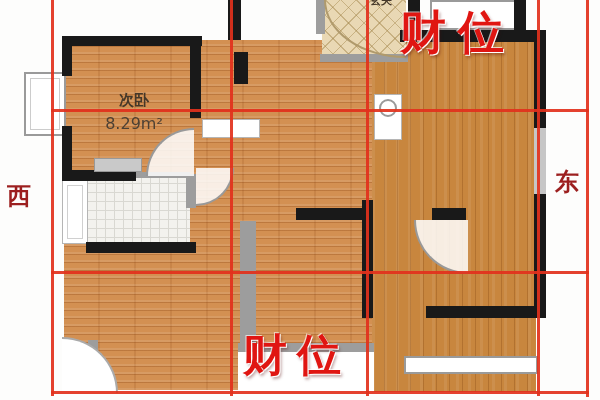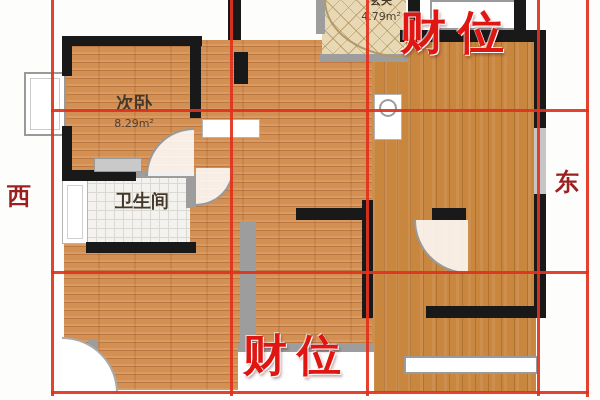--- a/index.html
+++ b/index.html
@@ -34,22 +34,22 @@
       repeating-linear-gradient(45deg, rgba(0,0,0,0) 0 10px, rgba(160,130,70,0.45) 10px 11px),
       repeating-linear-gradient(-45deg, rgba(0,0,0,0) 0 10px, rgba(160,130,70,0.45) 10px 11px);
   }
   .wb{background:#191919;z-index:6;}
   .wg{background:#9d9d9d;z-index:5;}
   .white{background:#ffffff;}
   .arc{background:rgba(255,255,255,0.85);z-index:7;}
   .gridv{width:3px;background:#e2311c;opacity:0.92;z-index:20;}
   .gridh{height:3px;background:#e2311c;opacity:0.92;z-index:20;}
   .rlabel{z-index:9;text-align:center;color:#453829;font-weight:bold;line-height:1.45;}
-  .rlabel .nm{font-size:18px;}
-  .rlabel .ar{font-size:11px;font-weight:normal;color:#4c4034;}
+  .rlabel .nm{font-size:15px;}
+  .rlabel .ar{font-size:16px;font-weight:normal;color:#4c4034;}
   .wealth{
     z-index:30;color:#e01612;font-weight:bold;white-space:nowrap;
     text-shadow:1px 1px 0 #ffffff,-1px -1px 0 rgba(255,255,255,0.65),2px 3px 3px rgba(80,0,0,0.35);
   }
   .compass{z-index:30;color:#9c1f1f;font-weight:bold;font-size:24px;}
   .frame{border:2px solid #9a9a9a;background:#ffffff;}
   .thin{border:1px solid #b5b5b5;background:#ffffff;}
   .washer-drum{display:block;width:14px;height:14px;border:2px solid #9a9a9a;border-radius:50%;margin:4px auto 0;}
 </style>
 </head>
@@ -104,25 +104,23 @@
   <div class="abs arc" style="left:196px;top:168px;width:36px;height:36px;border-radius:0 0 100% 0;border-right:2px solid #999999;border-bottom:2px solid #999999;"></div>
   <div class="abs" style="left:324px;top:0;width:80px;height:56px;border-radius:0 0 0 100%;border-left:2px solid #b09a6c;border-bottom:2px solid #b09a6c;z-index:7;"></div>
   <div class="abs arc" style="left:414px;top:220px;width:52px;height:52px;border-radius:0 0 0 100%;border-left:2px solid #999999;border-bottom:2px solid #999999;"></div>
   <div class="abs" style="left:62px;top:337px;width:54px;height:54px;border-radius:0 100% 0 0;border-top:2px solid #aaaaaa;border-right:2px solid #aaaaaa;background:#ffffff;z-index:7;"></div>
 
   <div class="abs rlabel" style="left:92px;top:90px;width:84px;">
     <div class="nm">次卧</div>
     <div class="ar">8.29m²</div>
   </div>
   <div class="abs rlabel" style="left:96px;top:188px;width:92px;">
-    <div class="nm">卫生间</div>
   </div>
   <div class="abs rlabel" style="left:346px;top:-7px;width:70px;">
     <div class="nm" style="font-size:11px;">玄关</div>
-    <div class="ar" style="font-size:11px;">4.79m²</div>
   </div>
 
   <div class="abs gridv" style="left:51px;top:0;height:396px;"></div>
   <div class="abs gridv" style="left:230px;top:0;height:396px;"></div>
   <div class="abs gridv" style="left:366px;top:0;height:396px;"></div>
   <div class="abs gridv" style="left:537px;top:0;height:396px;"></div>
   <div class="abs gridv" style="left:586px;top:0;height:397px;"></div>
   <div class="abs gridh" style="left:51px;top:109px;width:538px;"></div>
   <div class="abs gridh" style="left:51px;top:271px;width:538px;"></div>
   <div class="abs gridh" style="left:51px;top:391px;width:538px;"></div>

